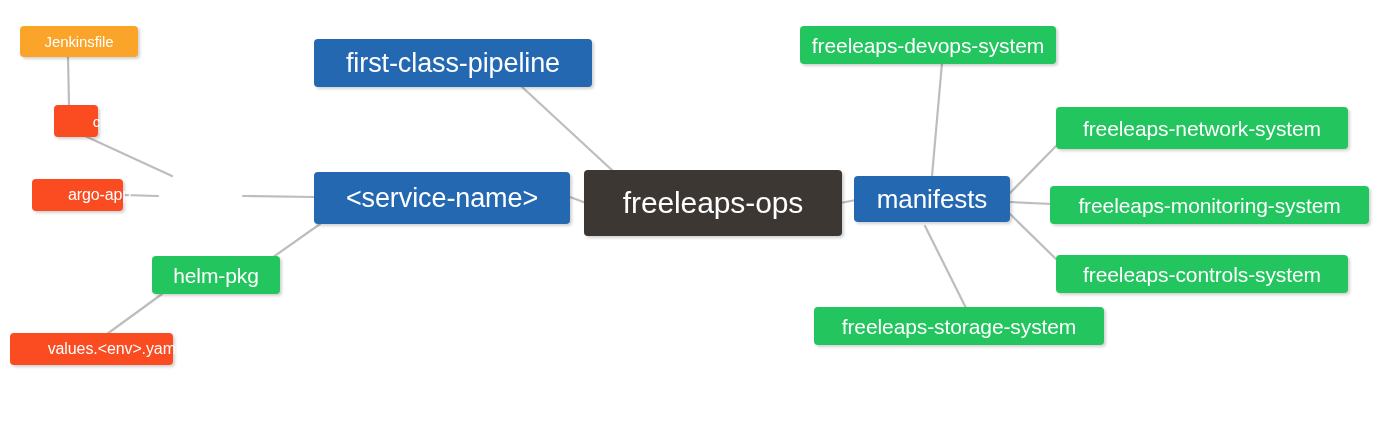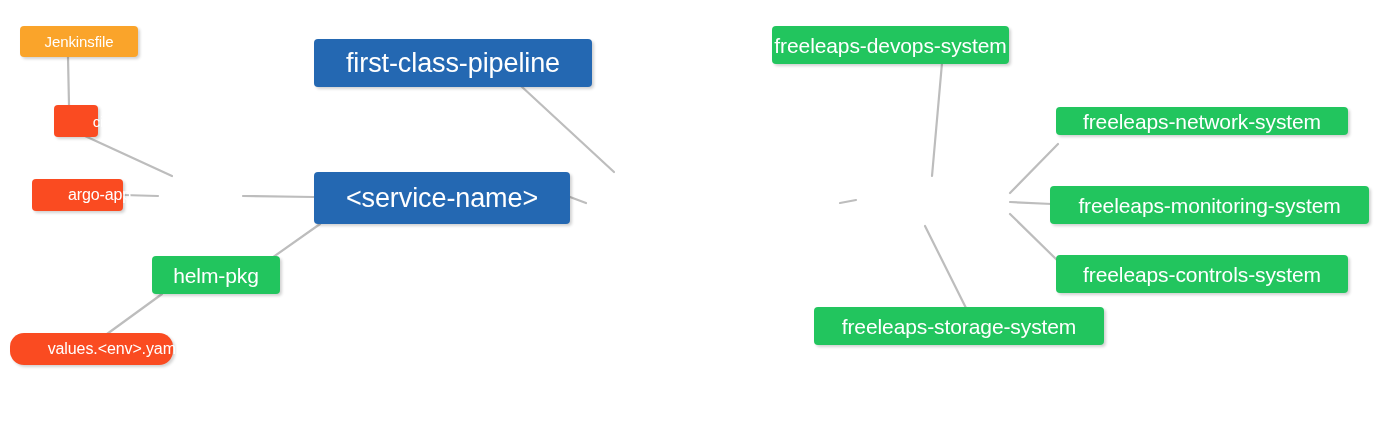--- a/index.html
+++ b/index.html
@@ -77,56 +77,62 @@
       <path d="M 1010 193 L 1058 144"></path>
 
       <path d="M 1010 202 L 1052 204"></path>
 
       <path d="M 1010 214 L 1058 261"></path>
 
       <path d="M 925 226 L 967 310"></path>
     </g>
   </svg>
 
+  <div class="node n-root" style="left:584px; top:170px; width:258px; height:66px; font-size:30px;">
+    <span>freeleaps-ops</span>
+  </div>
 
   <div class="node n-blue" style="left:314px; top:172px; width:256px; height:52px; font-size:27px;">
     <span>&lt;service-name&gt;</span>
   </div>
 
   <div class="node n-blue" style="left:314px; top:39px; width:278px; height:48px; font-size:27px;">
     <span>first-class-pipeline</span>
   </div>
 
+  <div class="node n-blue" style="left:854px; top:176px; width:156px; height:46px; font-size:26px;">
+    <span>manifests</span>
+  </div>
 
 
   <div class="node n-green" style="left:152px; top:256px; width:128px; height:38px; font-size:21px;">
     <span>helm-pkg</span>
   </div>
 
   <div class="node n-orange" style="left:20px; top:26px; width:118px; height:31px; font-size:15px;">
     <span>Jenkinsfile</span>
   </div>
 
   <div class="node n-red" style="left:54px; top:105px; width:31px; height:32px; font-size:15px;">
     <span>ci</span>
   </div>
 
   <div class="node n-red" style="left:32px; top:179px; width:91px; height:32px; font-size:16px;">
     <span>argo-app</span>
   </div>
 
-  <div class="node n-red" style="left:10px; top:333px; width:163px; height:32px; font-size:16px;border-radius:14px;">
+  <div class="node n-red" style="left:10px; top:333px; width:163px; height:32px; font-size:16px;">
     <span>values.&lt;env&gt;.yaml</span>
   </div>
 
-  <div class="node n-green" style="left:772px; top:26px; width:237px; height:38px; font-size:21px;">
+  <div class="node n-green" style="left:800px; top:26px; width:256px; height:38px; font-size:21px;">
     <span>freeleaps-devops-system</span>
   </div>
 
-  <div class="node n-green" style="left:1056px; top:107px; width:292px; height:28px; font-size:21px;">
+  <div class="node n-green" style="left:1056px; top:107px; width:292px; height:42px; font-size:21px;">
     <span>freeleaps-network-system</span>
   </div>
 
   <div class="node n-green" style="left:1050px; top:186px; width:319px; height:38px; font-size:21px;">
     <span>freeleaps-monitoring-system</span>
   </div>
 
   <div class="node n-green" style="left:1056px; top:255px; width:292px; height:38px; font-size:21px;">
     <span>freeleaps-controls-system</span>
   </div>

